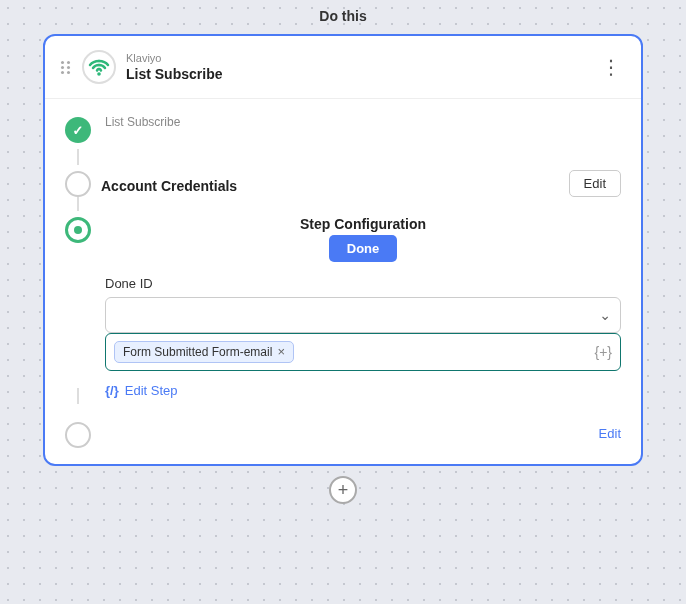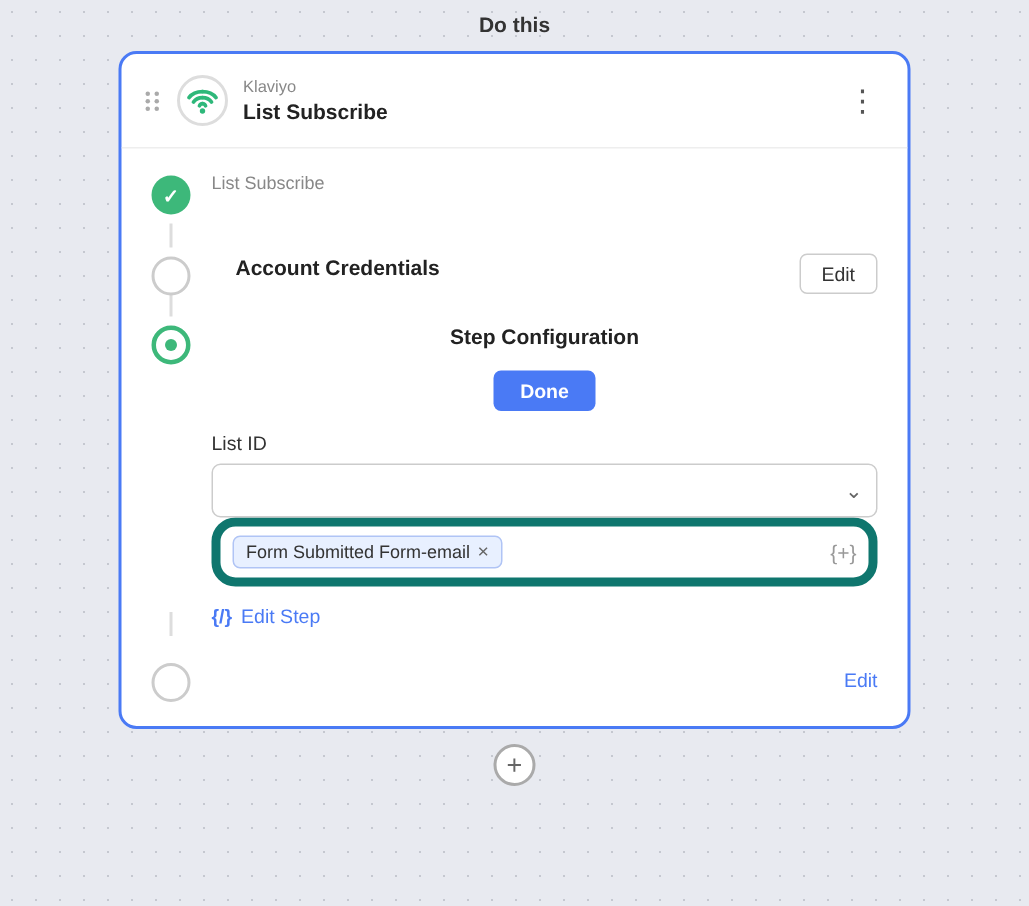--- a/index.html
+++ b/index.html
@@ -21,21 +21,21 @@
       font-size: 14px;
       color: #333;
       margin-bottom: 10px;
       font-weight: 700;
     }
 
     .card {
       background: #ffffff;
       border: 2px solid #4a7af5;
       border-radius: 12px;
-      width: 528px;
+      width: 600px;
       padding: 0;
       overflow: hidden;
     }
 
     
     .card-header {
       display: flex;
       align-items: center;
       padding: 14px 16px;
       border-bottom: 1px solid #eee;
@@ -169,23 +169,23 @@
       height: 16px;
       background: #ddd;
       margin-left: 12px;
       margin-top: -10px;
       margin-bottom: 4px;
     }
 
     
     .step-row-inline {
       display: flex;
-      align-items: flex-start;
+      align-items: flex-end;
       margin-bottom: 8px;
-      gap: 30px;
+      gap: 10px;
     }
 
     .step-row-inline .step-content {
       display: flex;
       align-items: center;
       justify-content: space-between;
     }
 
     .btn-edit {
       background: #fff;
@@ -199,21 +199,20 @@
 
     .btn-done {
       background: #4a7af5;
       border: none;
       border-radius: 5px;
       padding: 6px 18px;
       font-size: 13px;
       font-weight: 600;
       cursor: pointer;
       color: #fff;
-      margin-top: 12px;
     }
 
     
     .step-config-row {
       display: flex;
       align-items: flex-start;
       gap: 14px;
     }
 
     .config-content {
@@ -264,22 +263,22 @@
 
     .helper-text {
       font-size: 12px;
       color: #888;
       margin-top: 5px;
       margin-bottom: 12px;
     }
 
     
     .tag-input {
-      border: 6px solid #0f766e;
-      border-radius: 16px;
+      border: 1px solid #0f766e;
+      border-radius: 6px;
       padding: 6px 8px;
       display: flex;
       align-items: center;
       flex-wrap: wrap;
       gap: 6px;
       min-height: 38px;
       background: #fff;
     }
 
     .tag {
@@ -434,21 +433,21 @@
     <div class="step-connector"></div>
 
     <div class="step-config-row">
       <div class="step-indicator active"></div>
       <div class="config-content">
         <div class="config-header">
           <div class="step-title">Step Configuration</div>
           <button class="btn-done">Done</button>
         </div>
 
-        <div class="field-label">List ID</div>
+        <div class="field-label">Done ID</div>
         <div class="select-wrapper">
           <select>
             <option value=""></option>
           </select>
           <span class="chevron">⌄</span>
         </div>
 
         <div class="tag-input">
           <div class="tag">
             <span>Form Submitted Form-email</span>

